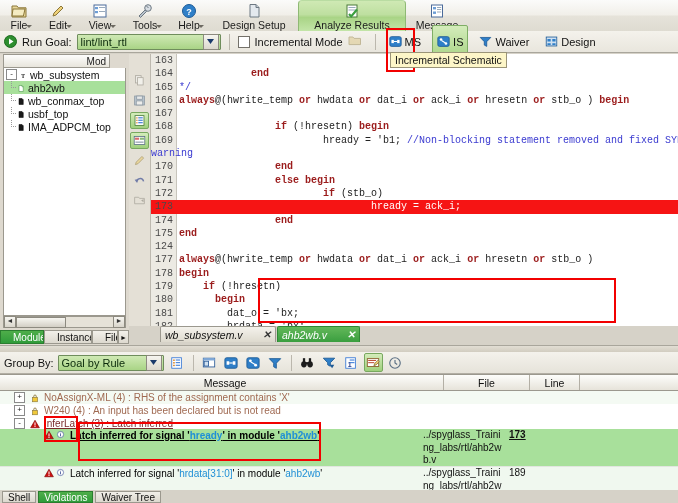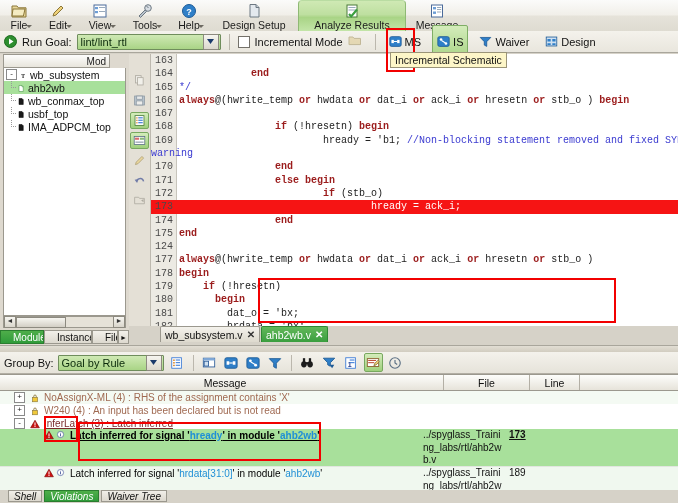--- a/index.html
+++ b/index.html
@@ -112,23 +112,23 @@
   .ln{position:absolute;left:0;width:22px;text-align:right;color:#4a4a4a;font-size:10px;}
   .ct{position:absolute;left:28px;right:0;color:#222;}
   .kw{color:#9b1c1c;font-weight:bold;}
   .cm{color:#3a3ad0;}
   .pl{color:#222;}
   .hl-line{background:#f61414;color:#ffffff;}
   .hl-line .pl{color:#fff;}
 
   
   .ftabs{position:absolute;left:160px;top:326px;width:518px;height:19px;display:flex;align-items:flex-start;gap:1px;}
-  .ftab{height:16px;box-sizing:border-box;padding:0 4px;display:flex;align-items:center;gap:4px;font-size:10.5px;
+  .ftab{height:16px;box-sizing:border-box;padding:0 4px;display:flex;align-items:center;gap:20px;font-size:10.5px;
         background:linear-gradient(to bottom,#f4f2ec,#dedace);border:1px solid #9b988e;border-bottom:none;color:#111;
-        border-radius:2px 2px 0 0;}
+        border-radius:2px 2px 0 0;font-style:italic;}
   .ftab.on{background:linear-gradient(to bottom,#63b85a,#3a9e3f);color:#fff;border-color:#2f8a34;}
   .xm{font-weight:bold;font-size:10px;color:#333;}
   .ftab.on .xm{color:#fff;}
 
   
   .divider{position:absolute;left:0;top:345px;width:678px;height:7px;
            background:linear-gradient(to bottom,#e2ded4,#cfcabd);border-top:1px solid #a9a69c;}
   .msgbar{position:absolute;left:0;top:352px;width:678px;height:22px;
           background:linear-gradient(to bottom,#f4f2ec,#e6e3da);border-bottom:1px solid #b2aea4;
           display:flex;align-items:center;gap:4px;padding:0 4px;box-sizing:border-box;}
@@ -145,21 +145,21 @@
   .gc-file{width:86px;box-sizing:border-box;padding-left:3px;color:#111;line-height:12.5px;}
   .gc-line{width:50px;box-sizing:border-box;padding-left:3px;color:#111;line-height:12.5px;}
   .grp{height:13px;display:flex;align-items:center;padding-left:14px;gap:3px;color:#a06a52;font-size:10px;}
   .grp.v{color:#7a2a2a;}
   .warnico{width:11px;height:10px;display:inline-block;}
   .blue{color:#1f8fd6;}
   .u{text-decoration:underline;}
   .msg-redbox{position:absolute;border:2px solid #f20000;box-sizing:border-box;pointer-events:none;}
 
   .statustabs{position:absolute;left:0;top:490px;width:678px;height:13px;
-              background:#d6d2c8;display:flex;align-items:flex-start;gap:2px;padding-left:8px;box-sizing:border-box;font-style:italic;}
+              background:#d6d2c8;display:flex;align-items:flex-end;gap:2px;padding-left:2px;box-sizing:border-box;}
   .stab{height:12px;box-sizing:border-box;padding:0 5px;display:flex;align-items:center;font-size:10px;
         background:linear-gradient(to bottom,#f1efe9,#dcd8ce);border:1px solid #9b988e;color:#111;}
   .stab.on{background:linear-gradient(to bottom,#4fae4a,#2f9c3a);color:#fff;border-color:#2a7d2f;}
 
   .tooltip{
     position:absolute;background:#fdf6c8;border:1px solid #9a9478;color:#111;
     font-size:10.5px;padding:1px 4px;box-sizing:border-box;white-space:nowrap;z-index:40;
   }
   .redbox{position:absolute;border:2px solid #f20000;box-sizing:border-box;z-index:35;pointer-events:none;}
 </style>

